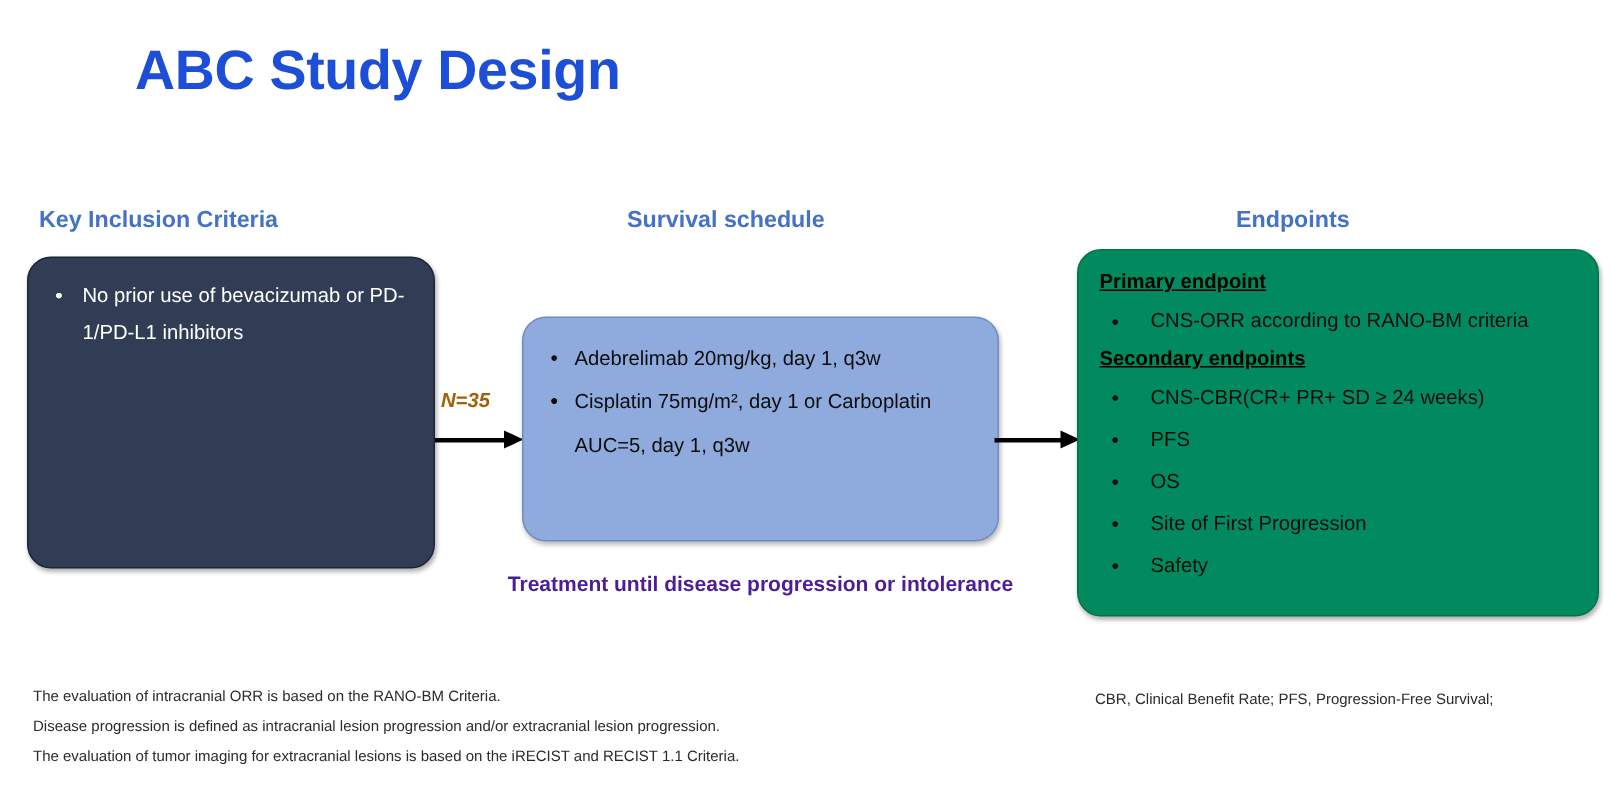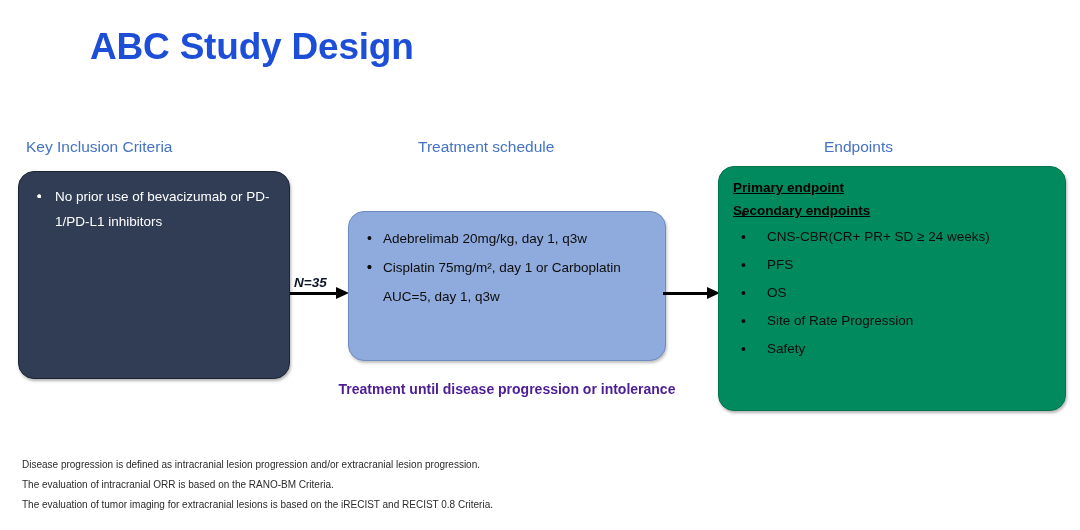--- a/index.html
+++ b/index.html
@@ -26,21 +26,21 @@
     color: #1d4ed8;
     letter-spacing: -0.2px;
     white-space: nowrap;
     margin-left: 36px;
   }
 
   
   .col-header {
     position: absolute;
     font-size: 15.5px;
-    font-weight: normal;
+    font-weight: bold;
     color: #4472C4;
     white-space: nowrap;
   }
   #header-inclusion { left: 26px;  top: 138px; }
   #header-treatment { left: 418px; top: 138px; }
   #header-endpoints { left: 824px; top: 138px; }
 
   
   .flow-box {
     position: absolute;
@@ -175,25 +175,25 @@
     border-top: 6.5px solid transparent;
     border-bottom: 6.5px solid transparent;
     border-left: 13px solid #000000;
   }
   #arrow-1 .head { left: 46px; }
   #arrow-2 .head { left: 44px; }
 
   #arrow-label-n {
     position: absolute;
     left: 294px;
-    top: 275px;
+    top: 259px;
     font-size: 13.5px;
     font-weight: bold;
     font-style: italic;
-    color: #0f172a;
+    color: #a16207;
     white-space: nowrap;
   }
 
   
   #treatment-caption {
     position: absolute;
     left: 307px;
     top: 381px;
     width: 400px;
     text-align: center;
@@ -213,21 +213,21 @@
   #footnotes-left  { left: 22px;  top: 455px; }
   #footnotes-right { left: 730px; top: 457px; }
   .footnote-block div { white-space: nowrap; }
 </style>
 </head>
 <body>
 
 <div id="slide-title">ABC Study Design</div>
 
 <div class="col-header" id="header-inclusion">Key Inclusion Criteria</div>
-<div class="col-header" id="header-treatment">Treatment schedule</div>
+<div class="col-header" id="header-treatment">Survival schedule</div>
 <div class="col-header" id="header-endpoints">Endpoints</div>
 
 <div class="flow-box" id="box-inclusion">
   <ul class="bullets" id="list-inclusion">
     <li>
       <span class="bullet-dot">•</span>
     </li>
     <li>
       <span class="bullet-dot">•</span>
     </li>
@@ -265,47 +265,49 @@
   <div class="head"></div>
 </div>
 
 <div id="treatment-caption">Treatment until disease progression or intolerance</div>
 
 <div class="flow-box" id="box-endpoints">
   <span class="endpoint-group-title">Primary endpoint</span>
   <ul class="bullets" id="list-primary">
     <li>
       <span class="bullet-dot">•</span>
+      <span>CNS-ORR according to RANO-BM criteria</span>
     </li>
   </ul>
   <span class="endpoint-group-title">Secondary endpoints</span>
   <ul class="bullets" id="list-secondary">
     <li>
       <span class="bullet-dot">•</span>
       <span>CNS-CBR(CR+ PR+ SD ≥ 24 weeks)</span>
     </li>
     <li>
       <span class="bullet-dot">•</span>
       <span>PFS</span>
     </li>
     <li>
       <span class="bullet-dot">•</span>
       <span>OS</span>
     </li>
     <li>
       <span class="bullet-dot">•</span>
-      <span>Site of Rate Progression</span>
+      <span>Site of First Progression</span>
     </li>
     <li>
       <span class="bullet-dot">•</span>
       <span>Safety</span>
     </li>
   </ul>
 </div>
 
 <div class="footnote-block" id="footnotes-left">
+  <div>The evaluation of intracranial ORR is based on the RANO-BM Criteria.</div>
   <div>Disease progression is defined as intracranial lesion progression  and/or extracranial lesion progression.</div>
-  <div>The evaluation of intracranial ORR is based on the RANO-BM Criteria.</div>
-  <div>The evaluation of tumor imaging for extracranial lesions is based on the iRECIST and RECIST 0.8 Criteria.</div>
+  <div>The evaluation of tumor imaging for extracranial lesions is based on the iRECIST and RECIST 1.1 Criteria.</div>
 </div>
 
 <div class="footnote-block" id="footnotes-right">
+  <div>CBR, Clinical Benefit Rate; PFS, Progression-Free Survival;</div>
 </div>
 
 </body></html>

